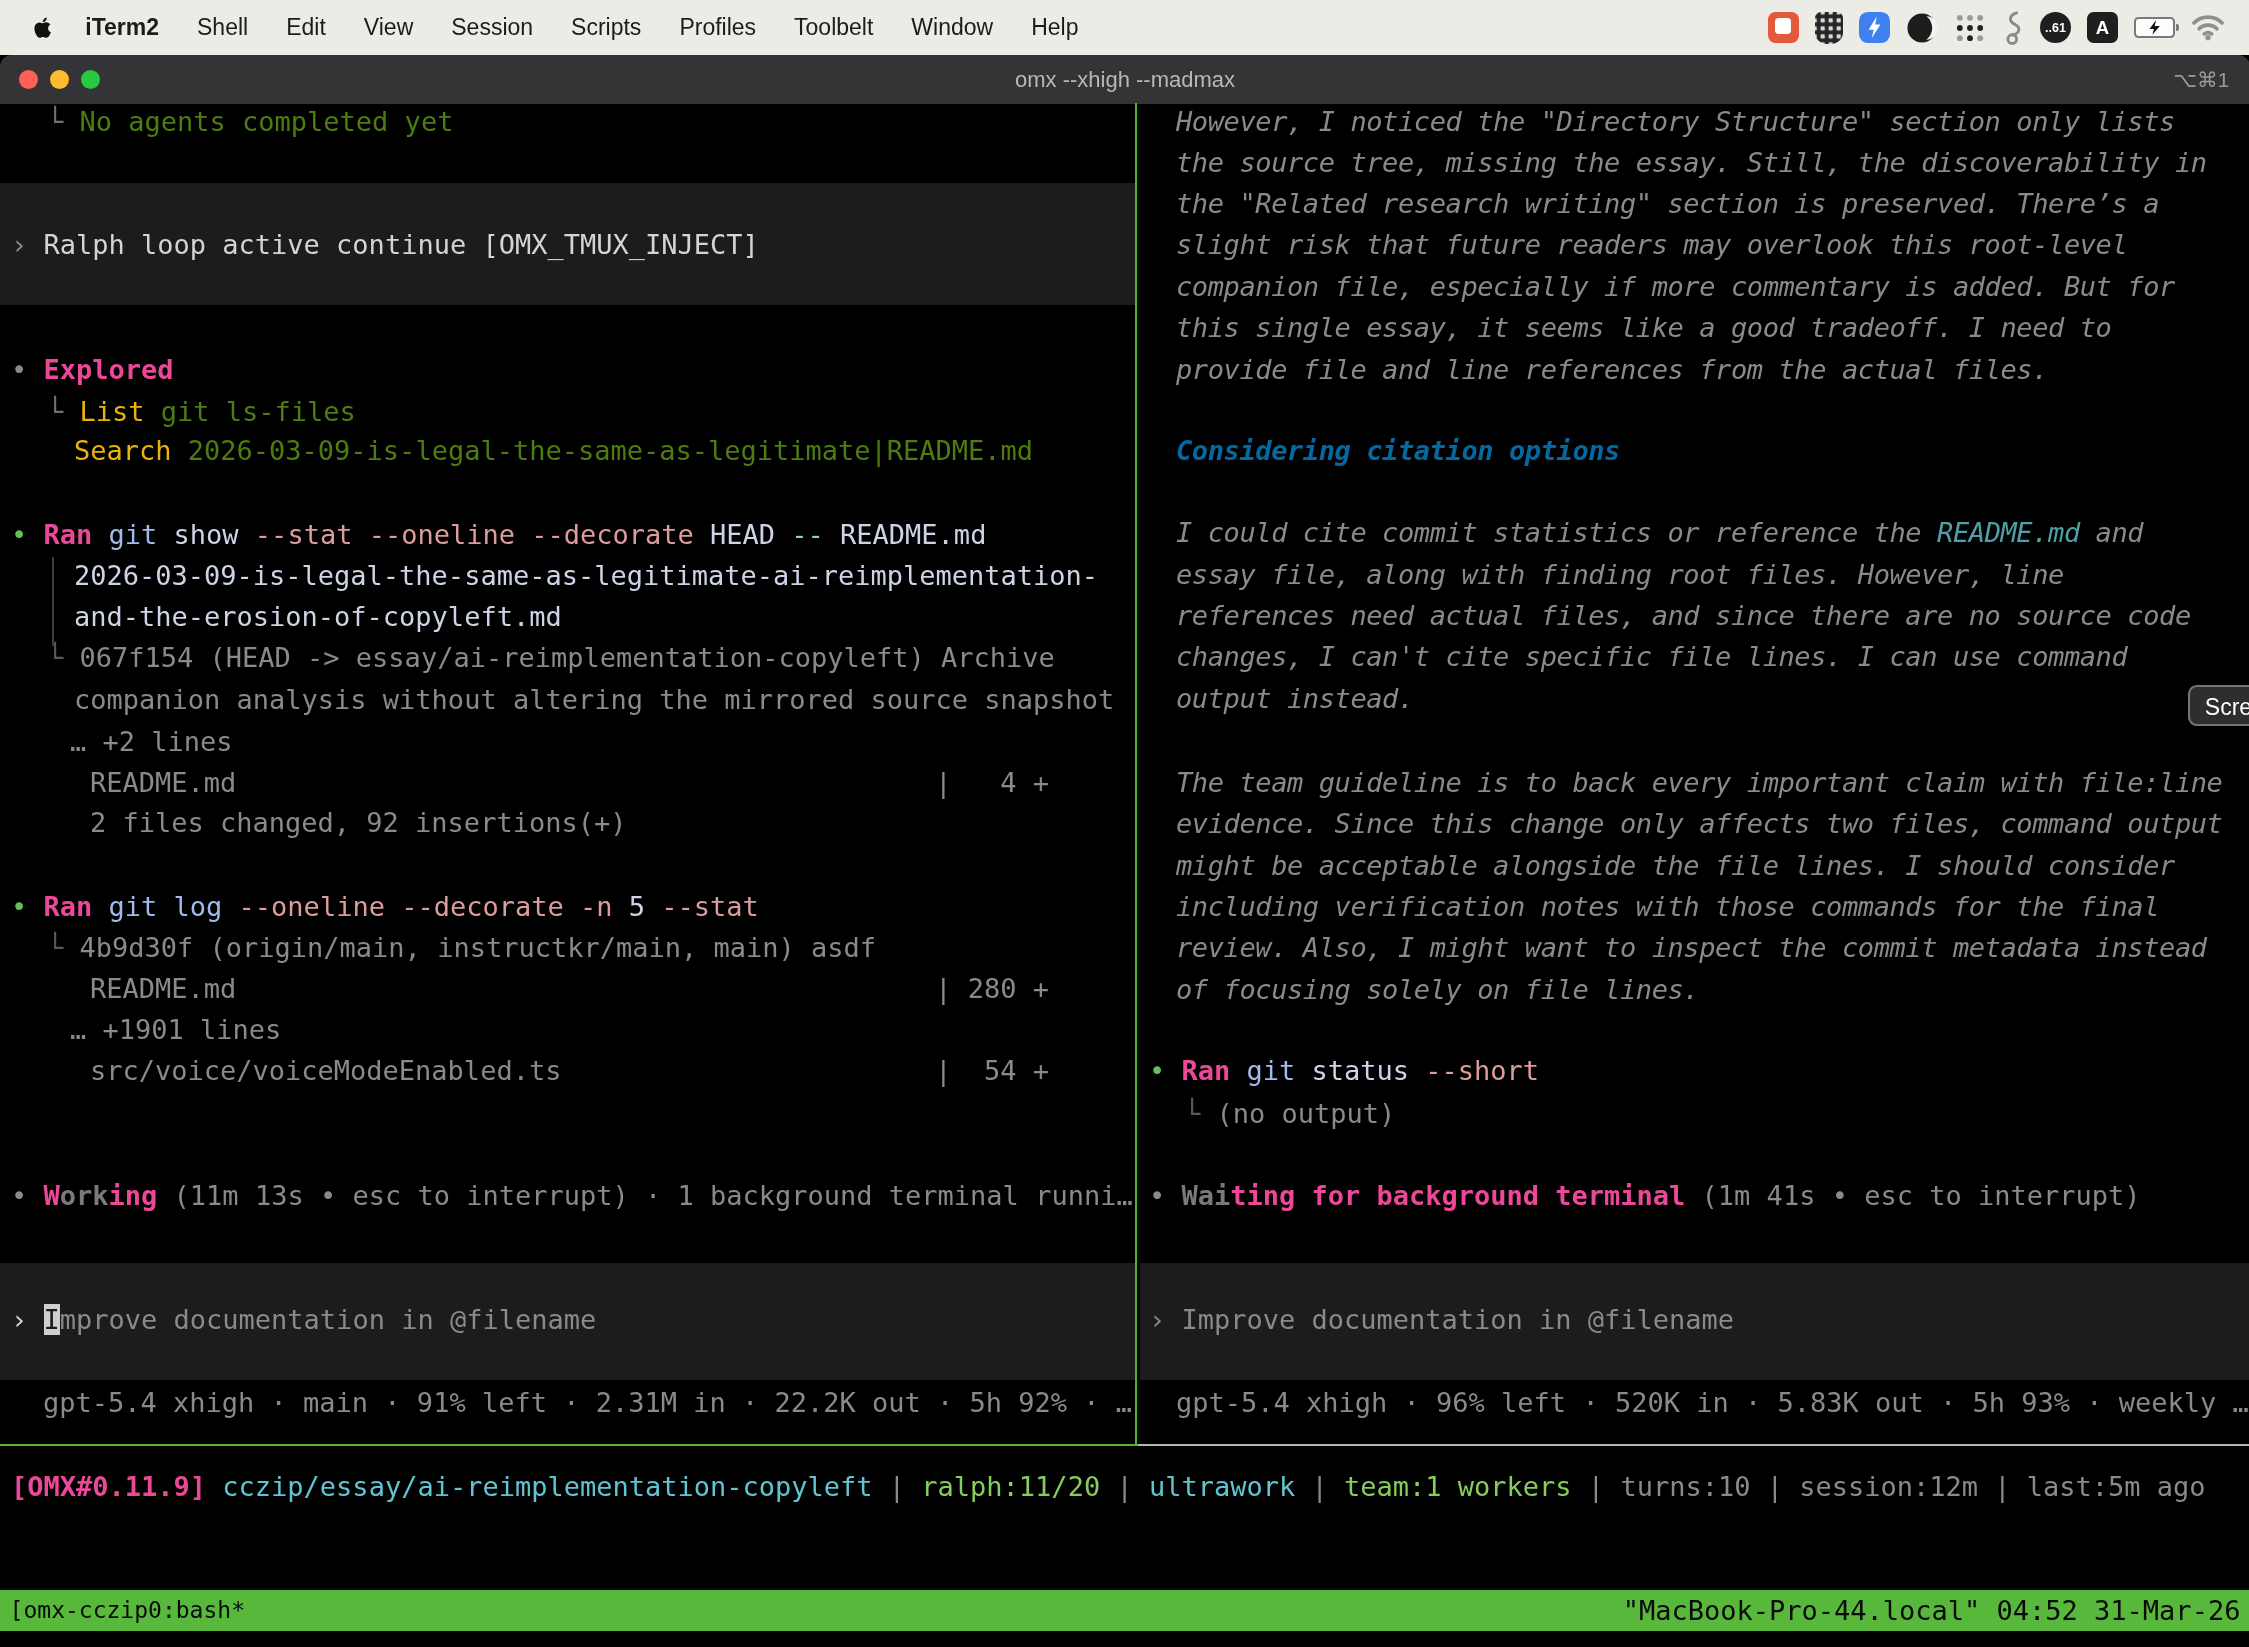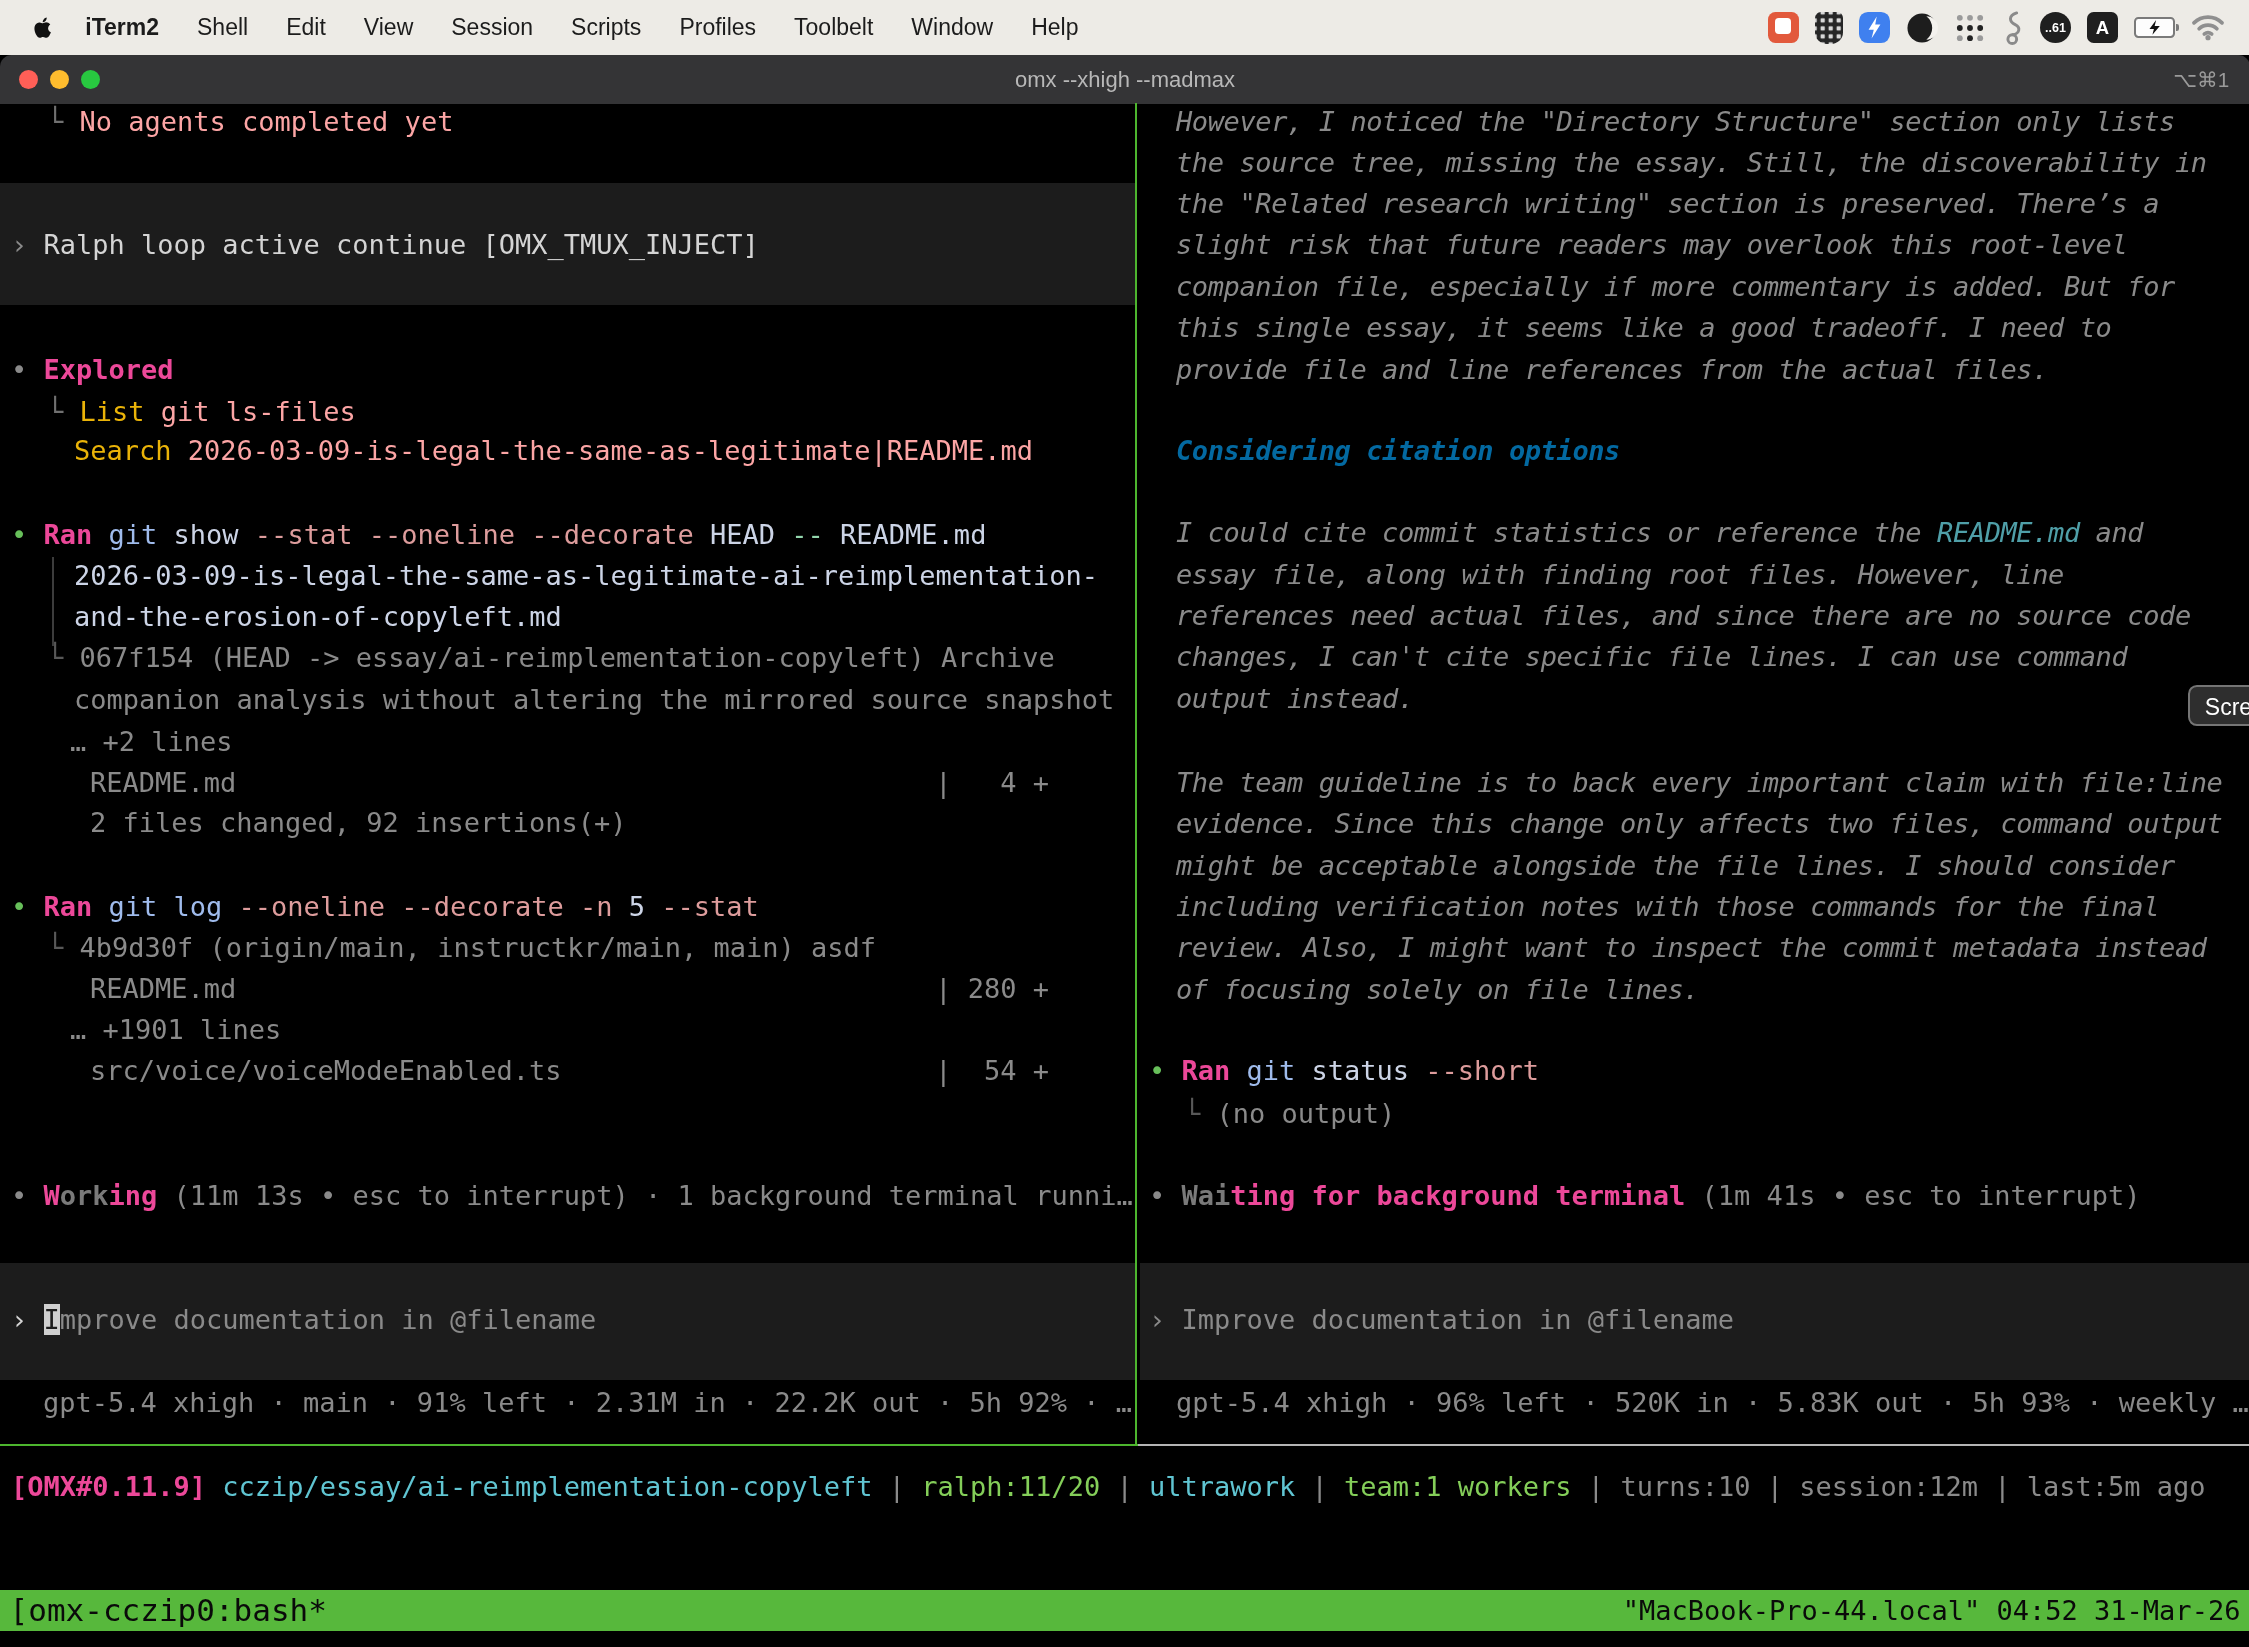--- a/index.html
+++ b/index.html
@@ -47,34 +47,34 @@
   .vdivider{position:absolute;left:1135px;top:103px;width:2.2px;height:1343px;background:#4db52e;}
   .hborder-l{position:absolute;left:0;top:1444px;width:1138px;height:2.2px;background:#4db52e;}
   .hborder-r{position:absolute;left:1138px;top:1444px;width:1112px;height:2.2px;background:#b4b4b4;}
   .row{position:absolute;white-space:pre;font-size:27px;line-height:34px;}
   .tight{letter-spacing:-0.4px;}
   .inputbox{position:absolute;left:0;width:100%;height:117px;background:#1c1c1c;}
   .box1{position:absolute;left:0;top:80px;width:100%;height:122px;background:#1c1c1c;}
   .treeguide{position:absolute;left:52px;top:454px;width:1.5px;height:89px;background:#3c3c3c;}
   
   .tk-gray{color:#8a8a8a}.tk-dim{color:#707070}.tk-dim2{color:#585858}
-  .tk-lt{color:#fca5a5}.tk-lt2{color:#d4d4d4}
+  .tk-lt{color:#4d7c0f}.tk-lt2{color:#d4d4d4}
   .tk-whiteb{color:#ec4899;font-weight:bold}.tk-dimb{color:#7a7a7a;font-weight:bold}
   .tk-green{color:#67bf5a}.tk-blue{color:#9fbbec}.tk-arg{color:#ccd4e6}
   .tk-flag{color:#dd9c9c}.tk-mint{color:#93d6ad}
   .tk-cyan{color:#eab308}.tk-cyan2{color:#60c5d2}.tk-green2{color:#84ce59}
   .tk-it{color:#8a8a8a;font-style:italic}
   .tk-cyanit{color:#4f9fa8;font-style:italic}
   .tk-headit{color:#0369a1;font-style:italic;font-weight:bold}
   .tk-cursor{background:#cfcfcf;color:#1c1c1c}
   
   .omxrow{position:absolute;top:1470px;left:11px;text-align:center;}
   .tmuxbar{position:absolute;top:1590px;left:0;width:2250px;height:41px;background:#57b83c;}
   .tmuxl{position:absolute;left:9.6px;top:0;height:41px;line-height:41px;color:#0a0a0a;
-         font-size:31px;white-space:pre;}
+         font-size:23px;white-space:pre;}
   .tmuxr{position:absolute;right:9.6px;top:0;height:41px;line-height:41px;color:#0a0a0a;
          font-size:27px;white-space:pre;}
   
   .tooltip{position:absolute;left:2188px;top:685px;width:133px;height:41px;background:#2e2e2e;
            border:2.2px solid #757575;border-radius:8.9px;color:#fff;
            font-family:"Liberation Sans",sans-serif;font-size:23px;line-height:40px;
            padding-left:14.8px;box-sizing:border-box;}
 </style>
 </head>
 <body>

